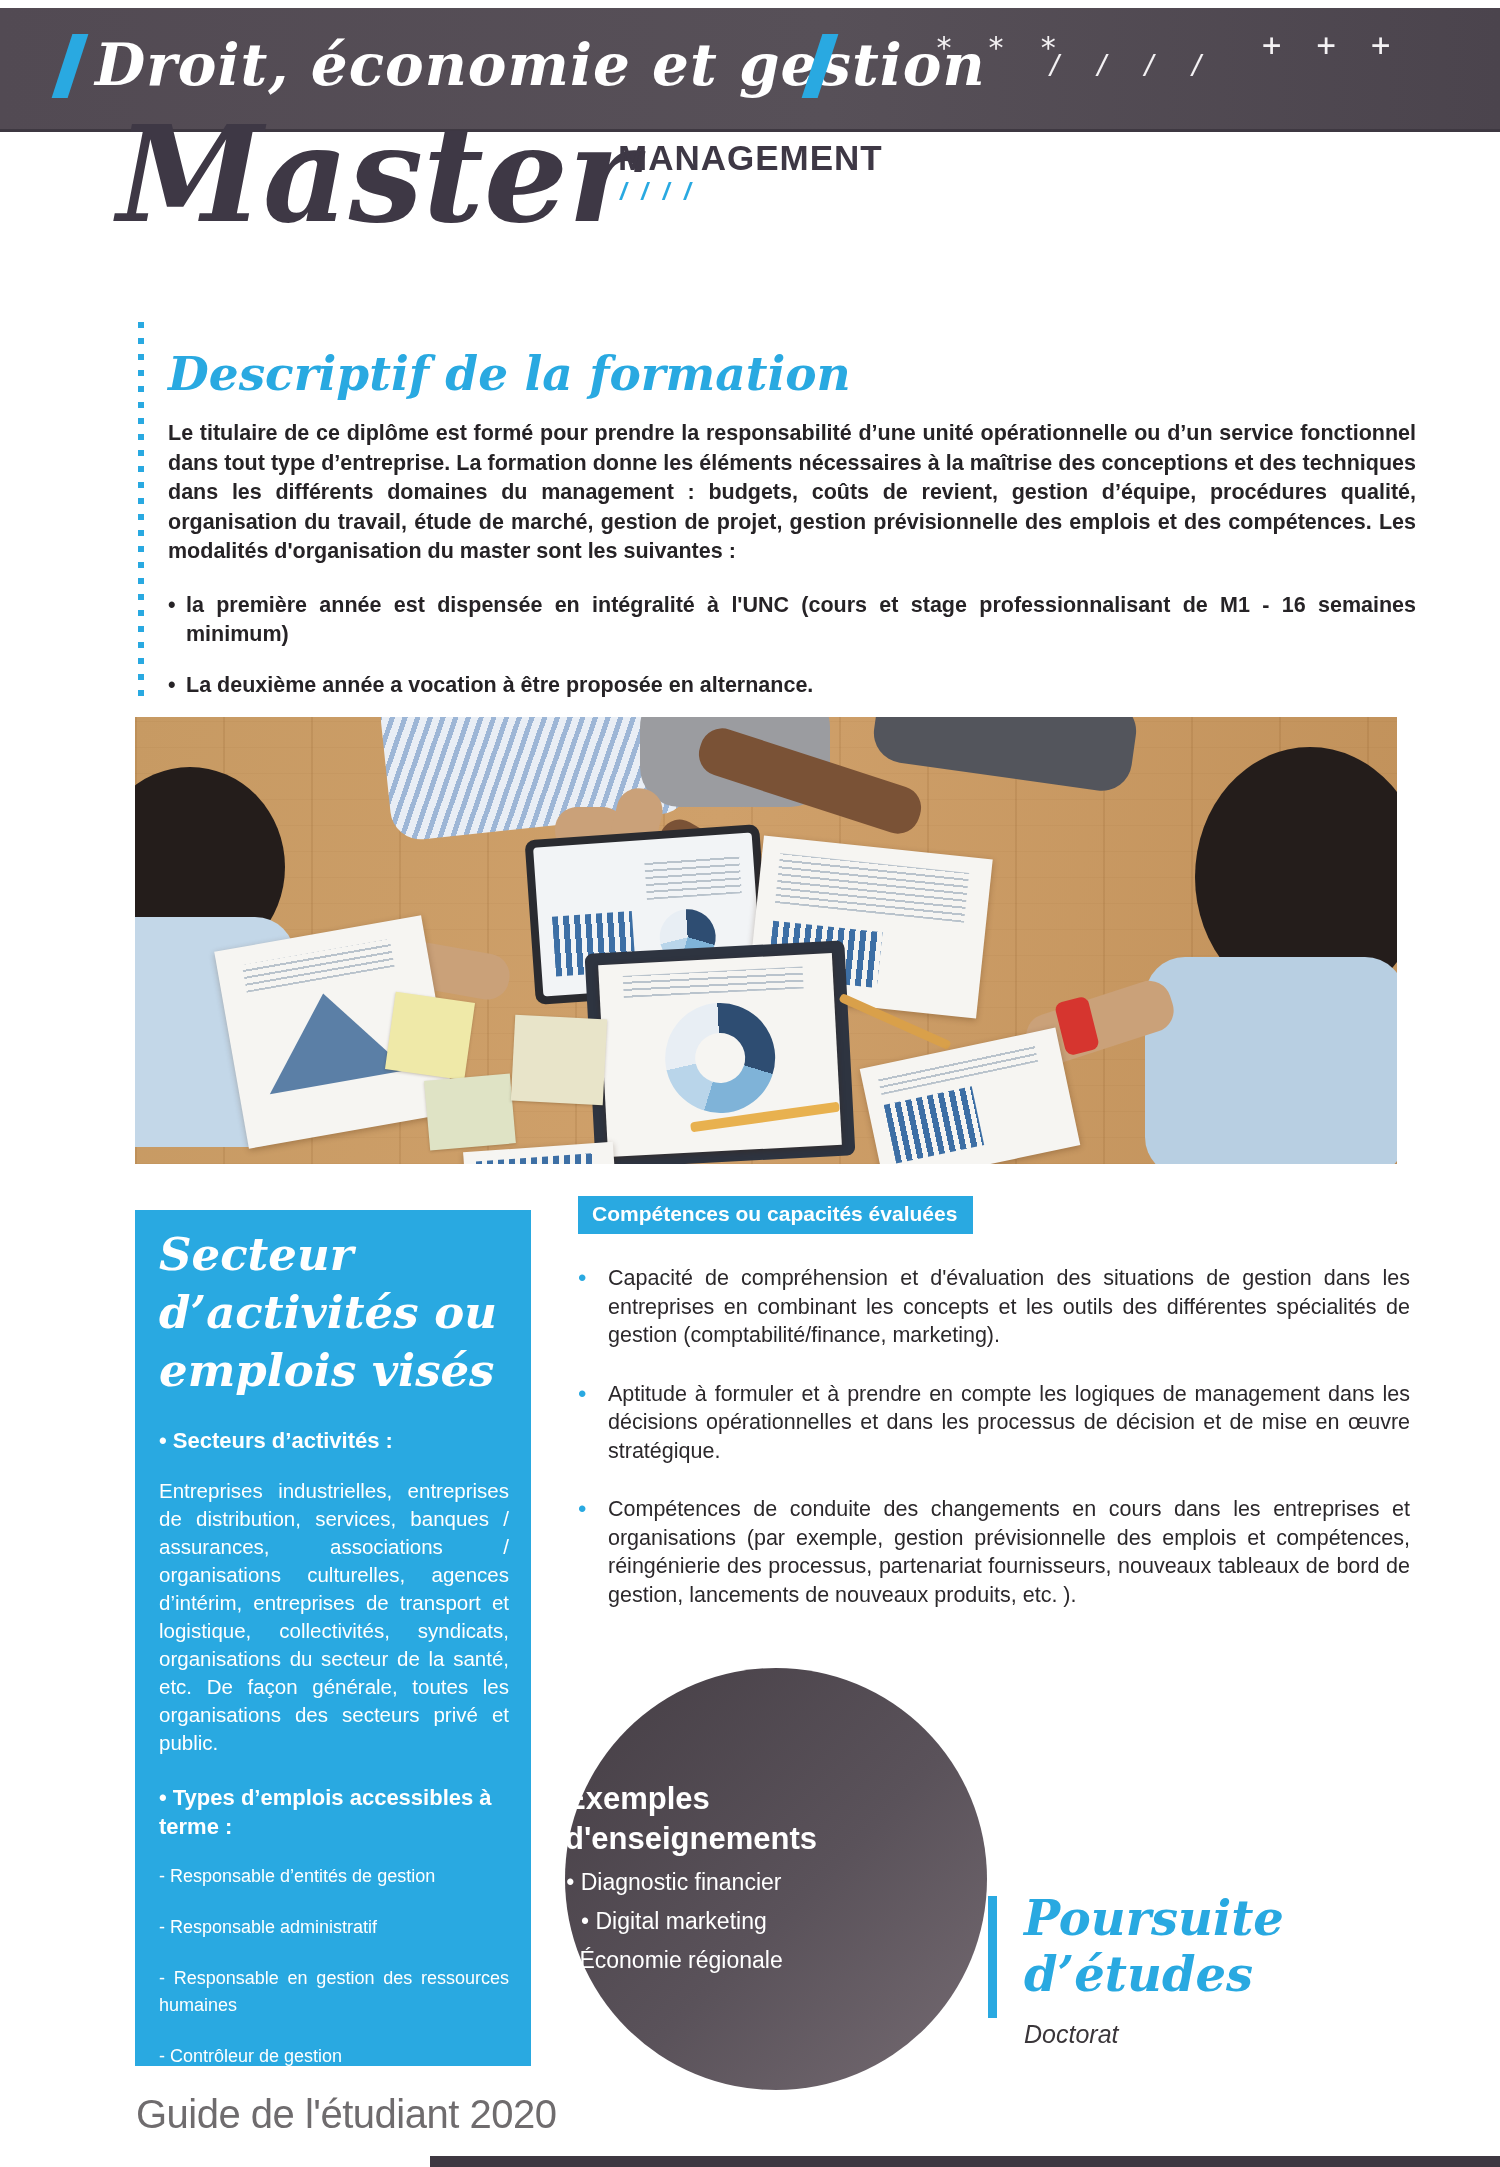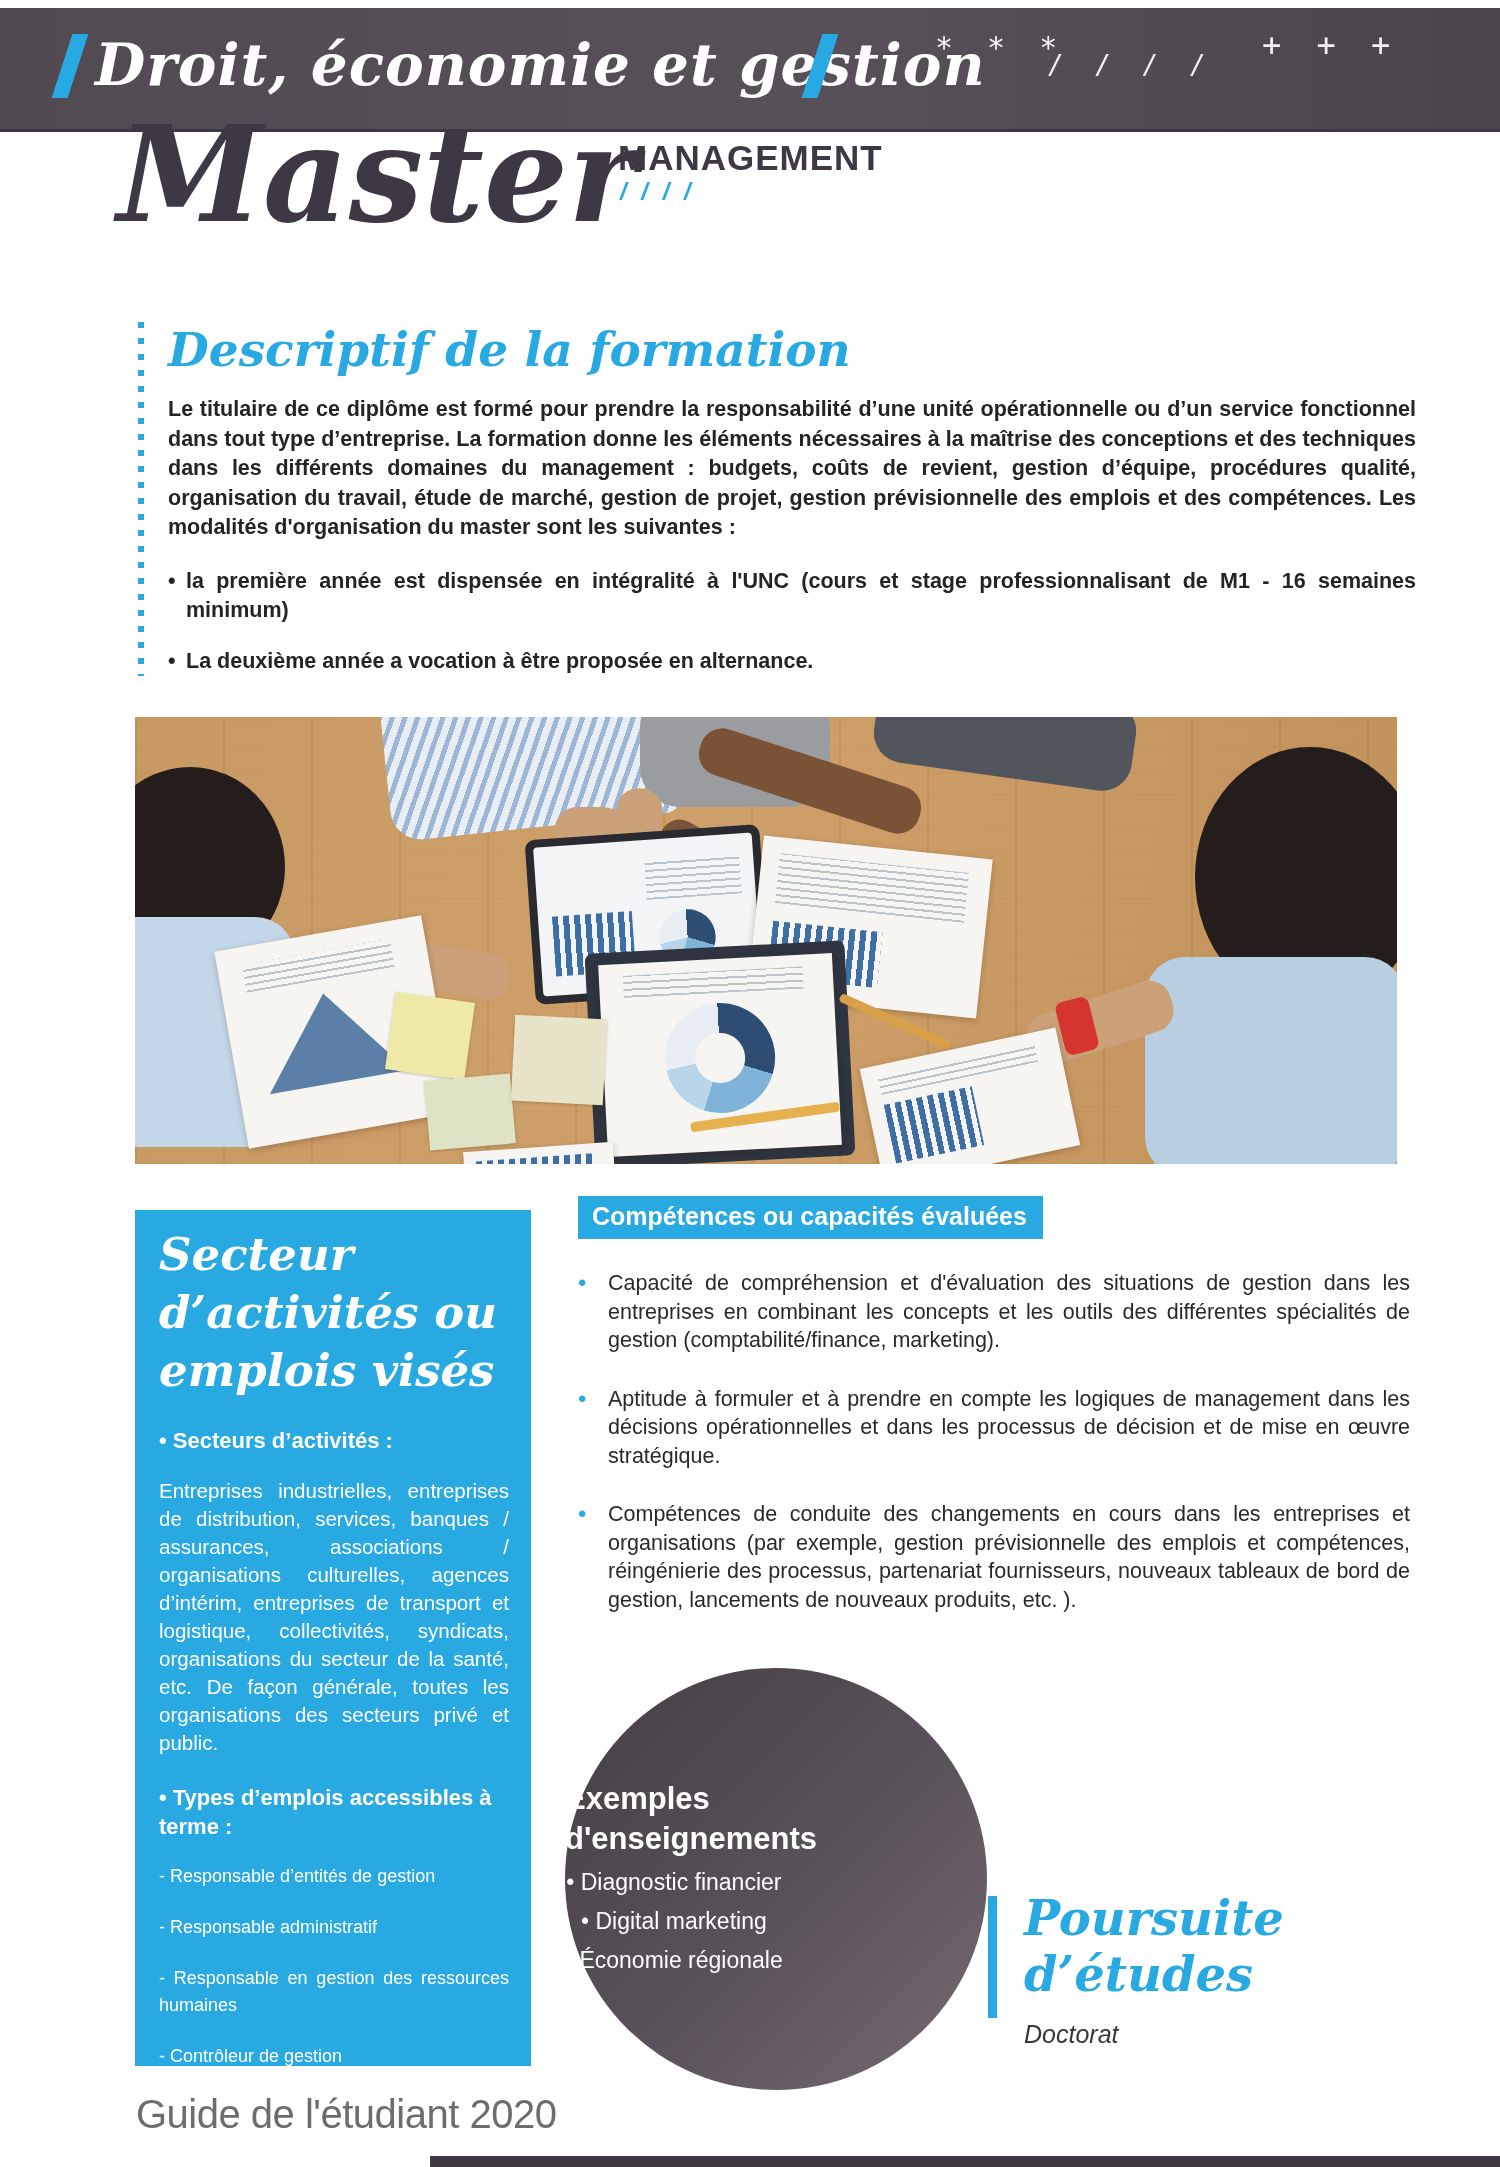--- a/index.html
+++ b/index.html
@@ -47,21 +47,21 @@
   
   .descriptif {
     position:absolute; left:138px; top:322px; width:1278px;
     padding-left:30px;
     background:
       repeating-linear-gradient(to bottom,#29a9e1 0 6px, transparent 6px 16px)
       left top / 6px 100% no-repeat;
   }
   .descriptif h2 {
     font-family:"DejaVu Serif", serif; font-style:italic; font-weight:bold;
-    font-size:47px; color:#29a9e1; margin-bottom:18px;
+    font-size:47px; color:#29a9e1; margin-bottom:18px;margin-top:24px;
   }
   .descriptif p.lead {
     font-size:21.5px; font-weight:bold; color:#262326;
     line-height:29.5px; text-align:justify;
   }
   .d-bullets { margin-top:24px; }
   .d-bullet { display:flex; font-size:21.5px; font-weight:bold; color:#262326; line-height:29px; margin-top:22px; }
   .d-bullet .dot { width:18px; flex:0 0 18px; }
   .d-bullet .txt { flex:1; text-align:justify; }
 
@@ -103,21 +103,21 @@
     font-size:45px; line-height:58px; margin-bottom:26px;
   }
   .sb-label { font-size:22px; font-weight:bold; line-height:29px; margin-bottom:22px; }
   .sb-text  { font-size:20.5px; line-height:28px; text-align:justify; margin-bottom:26px; }
   .sb-job   { font-size:18px; line-height:27px; text-align:justify; margin-bottom:24px; }
 
   
   .competences { position:absolute; left:578px; top:1196px; width:832px; }
   .comp-title {
     display:inline-block; background:#29a9e1; color:#ffffff;
-    font-size:25px; font-weight:bold; padding:6px 16px 8px 14px;
+    font-size:21px; font-weight:bold; padding:6px 16px 8px 14px;
   }
   .comp-bullet { display:flex; margin-top:30px; font-size:21.5px; color:#2b282b; line-height:28.5px; }
   .comp-bullet .dot { width:30px; flex:0 0 30px; color:#29a9e1; font-size:24px; }
   .comp-bullet .txt { flex:1; text-align:justify; }
 
   
   .circle {
     position:absolute; left:565px; top:1668px; width:422px; height:422px;
     border-radius:50%;
     background:linear-gradient(135deg,#453e45 0%,#5a525a 55%,#756b72 100%);

